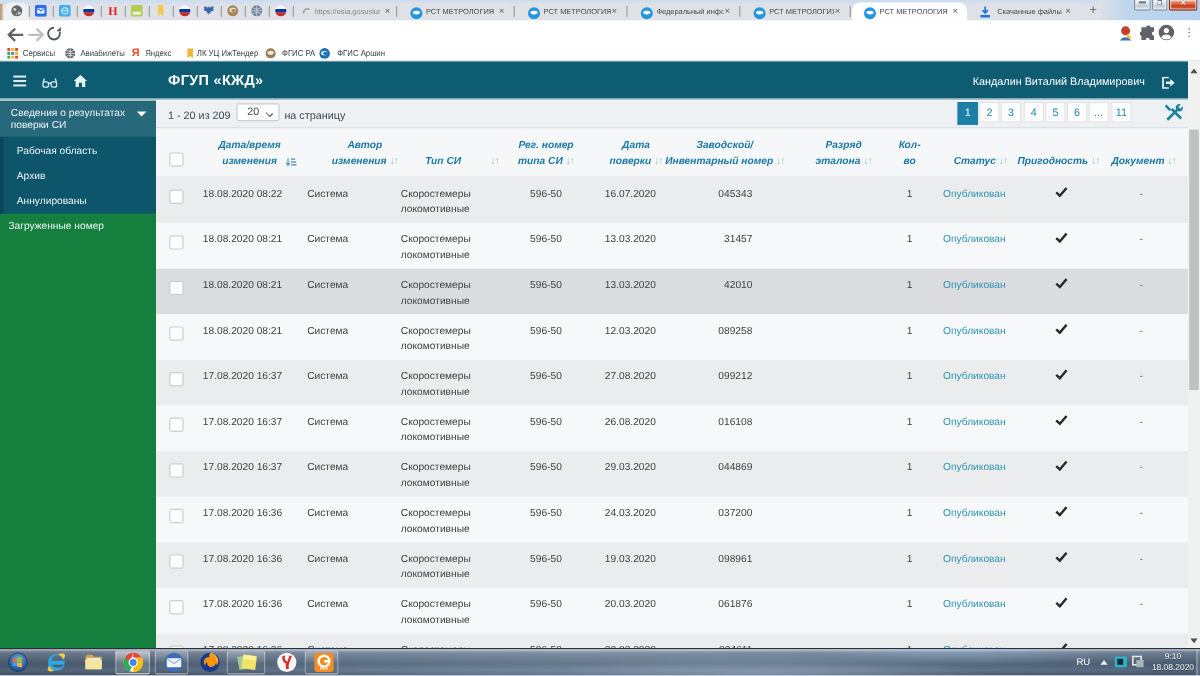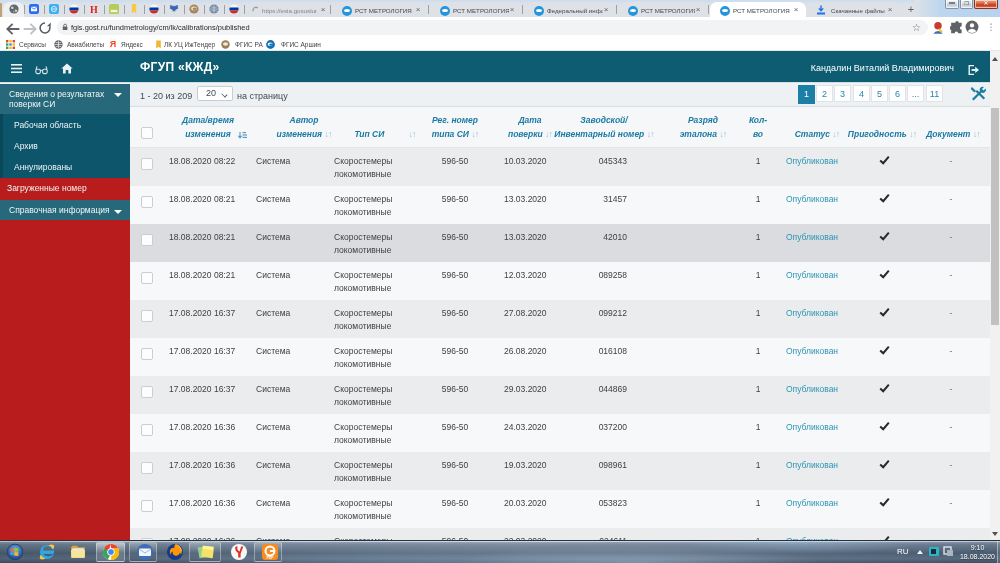--- a/index.html
+++ b/index.html
@@ -40,21 +40,21 @@
 
   
   #page { position:absolute; left:0; top:51px; width:990px; height:490px; background:#f2f4f5; overflow:hidden; }
 
   #appheader { position:absolute; left:0; top:0; width:990px; height:32px; background:#0d5c71; border-bottom:1px solid #cfdfe4; }
   #appheader .mico { position:absolute; top:9px; color:#e8f1f3; }
   #apptitle { position:absolute; left:140px; top:9px; color:#fff; font-size:12px; font-weight:bold; letter-spacing:0.3px; }
   #username { position:absolute; right:36px; top:12px; color:#fff; font-size:9px; }
 
   
-  #sidebar { position:absolute; left:0; top:33px; width:130px; height:457px; background:#b91c1c; color:#eef5f7; font-size:8.5px; }
+  #sidebar { position:absolute; left:0; top:33px; width:130px; height:457px; background:#15803d; color:#eef5f7; font-size:8.5px; }
   .sect { background:#27697b; padding:5px 8px 5px 9px; line-height:10px; position:relative; }
   .sect .car { position:absolute; right:8px; top:9px; width:0; height:0; border-left:4px solid transparent; border-right:4px solid transparent; border-top:4px solid #fff; }
   .subblock { background:#0d556a; padding:1px 0 0 0; position:relative; }
   .subblock:before { content:""; position:absolute; left:0; top:0; bottom:0; width:3px; background:#094759; }
   .subitem { padding:4.75px 4px 4.75px 14px; line-height:11.5px; }
   .subitem.active { background:#ecf1f3; color:#39626e; margin-left:3px; padding-left:11px; }
   .plain { padding:5px 6px 5px 7px; line-height:11.5px; }
 
   
   #content { position:absolute; left:130px; top:33px; width:860px; height:457px; background:#fff; }
@@ -248,28 +248,20 @@
   <svg class="navic" style="left:6px;top:5px" width="11" height="10" viewBox="0 0 11 10">
       <path d="M10.5 5 H1.5 M5.2 1 L1 5 L5.2 9" fill="none" stroke="#5f6368" stroke-width="1.5"></path>
     </svg>
   <svg class="navic" style="left:23px;top:5px" width="11" height="10" viewBox="0 0 11 10">
       <path d="M0.5 5 H9.5 M5.8 1 L10 5 L5.8 9" fill="none" stroke="#bdc0c4" stroke-width="1.5"></path>
     </svg>
   <svg class="navic" style="left:38px;top:4px" width="12" height="12" viewBox="0 0 12 12">
       <path d="M6 1.8 a4.2 4.2 0 1 0 4.2 4.2 v-1.4" fill="none" stroke="#55595e" stroke-width="1.3"></path>
       <path d="M10.9 1.2 v3.2 h-3.2 z" fill="#55595e"></path>
     </svg>
-  <div id="omnibox">
-    <svg class="lock" width="6.2" height="8" viewBox="0 0 8 9">
-        <rect x="1" y="3.8" width="6" height="4.7" rx="0.8" fill="#5f6368"></rect>
-        <path d="M2.2 4V2.6a1.8 1.8 0 0 1 3.6 0V4" fill="none" stroke="#5f6368" stroke-width="1.2"></path>
-      </svg>
-    <div class="url">fgis.gost.ru/fundmetrology/cm/lk/calibrations/published</div>
-    <div class="star">☆</div>
-  </div>
 <svg class="navic" style="left:931px;top:4px" width="12" height="12" viewBox="0 0 12 12">
       <circle cx="6" cy="4" r="3.2" fill="#c63d2e"></circle>
       <path d="M2 11 a4.5 4.5 0 0 1 8 0 z" fill="#3f6fb5"></path>
       <path d="M7 6 l3 3 -1.5 1 -2-2.5 z" fill="#f3c02c"></path>
     </svg>
     <svg class="navic" style="left:950px;top:4px" width="12" height="12" viewBox="0 0 12 12">
       <path d="M4.5 1.5 a1.5 1.5 0 0 1 3 0 h2.5 v3 a1.5 1.5 0 0 0 0 3 v3 h-3 a1.5 1.5 0 0 0 -3 0 h-3 v-3 a1.5 1.5 0 0 1 0-3 v-3 z" fill="#5f6368"></path>
     </svg>
     <svg class="navic" style="left:965px;top:3px" width="13" height="13" viewBox="0 0 13 13">
       <circle cx="6.5" cy="6.5" r="6" fill="#5f6368"></circle>
@@ -355,21 +347,20 @@
   </div>
 
   <div id="sidebar">
     <div class="sect">Сведения о результатах<br>поверки СИ<div class="car"></div></div>
     <div class="subblock">
       <div class="subitem">Рабочая область</div>
       <div class="subitem">Архив</div>
       <div class="subitem">Аннулированы</div>
     </div>
     <div class="plain">Загруженные номер</div>
-    <div class="sect">Справочная информация<div class="car" style="top:10px;"></div></div>
   </div>
 
   <div id="content">
     <div id="pagebar">
       <div class="inf1">1 - 20 из 209</div>
       <div id="pbsel">20</div>
       <div class="inf2">на страницу</div>
       <div class="pgn act" style="left:668px;">1</div>
       <div class="pgn" style="left:686px;">2</div>
       <div class="pgn" style="left:704px;">3</div>
@@ -409,21 +400,21 @@
         <div class="th" style="left:714px;width:76px;bottom:6px;">Пригодность <span class="sortp">↓↑</span></div>
         <div class="th" style="left:784px;width:78px;bottom:6px;">Документ <span class="sortp">↓↑</span></div>
       </div>
     <div id="tbody">
         <div class="row odd" style="top:64px;">
           <div class="cbx" style="top:10px;"></div>
           <div class="cell" style="left:39px;">18.08.2020 08:22</div>
           <div class="cell" style="left:126px;">Система</div>
           <div class="cell" style="left:204px;">Скоростемеры<br>локомотивные</div>
           <div class="cell" style="left:290px;width:70px;text-align:center;">596-50</div>
-          <div class="cell" style="left:374px;">10.03.2020</div>
+          <div class="cell" style="left:374px;">16.07.2020</div>
           <div class="cell" style="left:436px;width:61px;text-align:right;">045343</div>
           <div class="cell" style="left:618px;width:20px;text-align:center;">1</div>
           <div class="cell status" style="left:638px;width:88px;text-align:center;">Опубликован</div>
           <div class="cell" style="left:726px;width:56px;text-align:center;"><svg width="11" height="10" viewBox="0 0 11 10" style="vertical-align:-1px">
               <path d="M1.2 5.4 L4.2 8.2 L9.8 1.6" fill="none" stroke="#26292e" stroke-width="2"></path>
             </svg></div>
           <div class="cell" style="left:782px;width:78px;text-align:center;color:#6a6a6e;">-</div>
         </div>
         <div class="row even" style="top:102px;">
           <div class="cbx" style="top:10px;"></div>
@@ -545,21 +536,21 @@
             </svg></div>
           <div class="cell" style="left:782px;width:78px;text-align:center;color:#6a6a6e;">-</div>
         </div>
         <div class="row even" style="top:406px;">
           <div class="cbx" style="top:10px;"></div>
           <div class="cell" style="left:39px;">17.08.2020 16:36</div>
           <div class="cell" style="left:126px;">Система</div>
           <div class="cell" style="left:204px;">Скоростемеры<br>локомотивные</div>
           <div class="cell" style="left:290px;width:70px;text-align:center;">596-50</div>
           <div class="cell" style="left:374px;">20.03.2020</div>
-          <div class="cell" style="left:436px;width:61px;text-align:right;">053823</div>
+          <div class="cell" style="left:436px;width:61px;text-align:right;">061876</div>
           <div class="cell" style="left:618px;width:20px;text-align:center;">1</div>
           <div class="cell status" style="left:638px;width:88px;text-align:center;">Опубликован</div>
           <div class="cell" style="left:726px;width:56px;text-align:center;"><svg width="11" height="10" viewBox="0 0 11 10" style="vertical-align:-1px">
               <path d="M1.2 5.4 L4.2 8.2 L9.8 1.6" fill="none" stroke="#26292e" stroke-width="2"></path>
             </svg></div>
           <div class="cell" style="left:782px;width:78px;text-align:center;color:#6a6a6e;">-</div>
         </div>
         <div class="row odd" style="top:444px;">
           <div class="cbx" style="top:10px;"></div>
           <div class="cell" style="left:39px;">17.08.2020 16:36</div>

